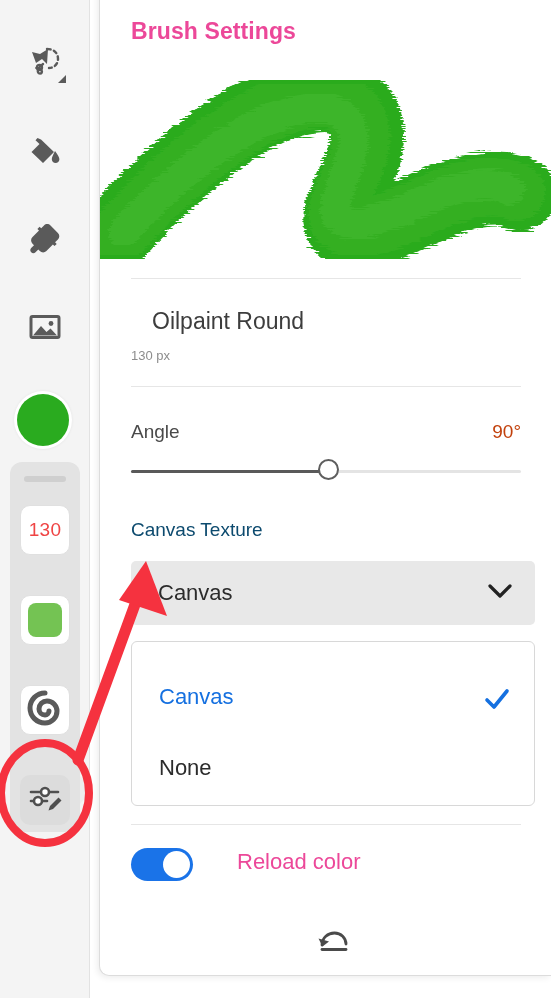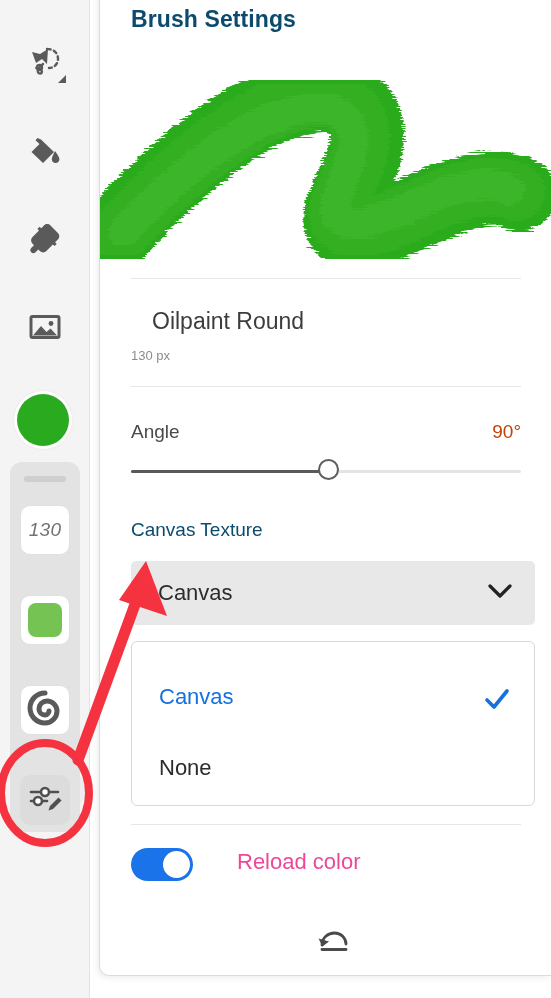--- a/index.html
+++ b/index.html
@@ -89,23 +89,22 @@
   }
   .dock-btn.white {
     background: #ffffff;
     border: 1px solid #e0e0e0;
   }
   .dock-btn.active {
     background: #dcdcdc;
   }
   #size-value-text {
     font-size: 19px;
-    color: #737373;
+    color: #ef4444;
     letter-spacing: .2px;
-    font-style: italic;
   }
   #color-swatch-inner {
     width: 34px;
     height: 34px;
     border-radius: 8px;
     background: #74c353;
   }
 
   
   #panel-tab {
@@ -136,24 +135,24 @@
   #panel-inner {
     position: absolute;
     left: 0; top: 10px;
     width: 452px;
     height: 976px;
   }
 
   #panel-title {
     position: absolute;
     left: 31px;
-    top: 6px;
+    top: 18px;
     font-size: 23px;
     font-weight: bold;
-    color: #0c4a6e;
+    color: #ec4899;
     letter-spacing: .1px;
   }
 
   
   #stroke-preview {
     position: absolute;
     left: 0;
     top: 44px;
     width: 452px;
     height: 230px;

